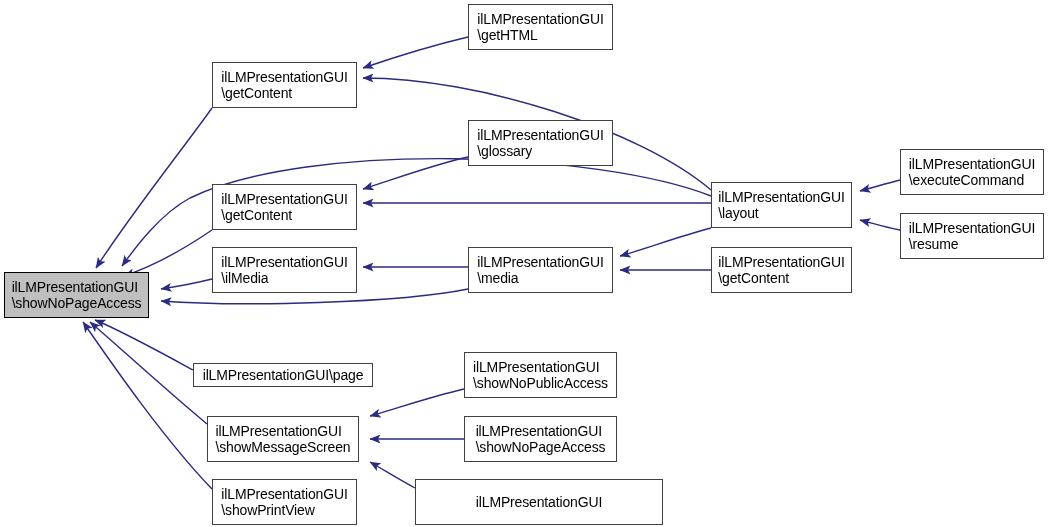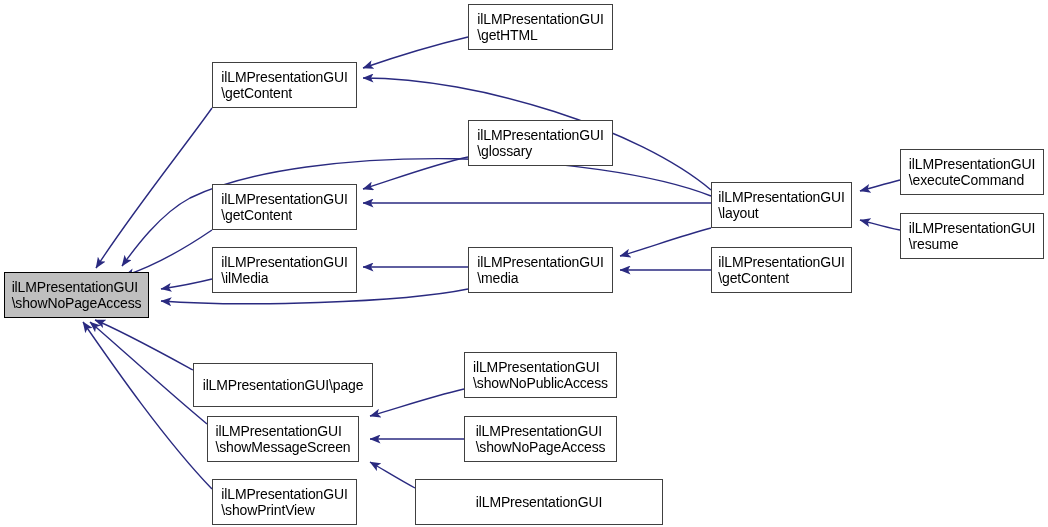--- a/index.html
+++ b/index.html
@@ -77,21 +77,21 @@
       <div class="node" style="left: 212px; top: 62px; width: 145px; height: 46px;"><div><span class="lbl">ilLMPresentationGUI</span><span class="lbl">\getContent</span></div></div>
       <div class="node" style="left: 468px; top: 4px; width: 145px; height: 46px;"><div><span class="lbl">ilLMPresentationGUI</span><span class="lbl">\getHTML</span></div></div>
       <div class="node" style="left: 468px; top: 120px; width: 145px; height: 46px;"><div><span class="lbl">ilLMPresentationGUI</span><span class="lbl">\glossary</span></div></div>
       <div class="node" style="left: 212px; top: 184px; width: 145px; height: 46px;"><div><span class="lbl">ilLMPresentationGUI</span><span class="lbl">\getContent</span></div></div>
       <div class="node" style="left: 212px; top: 247px; width: 145px; height: 46px;"><div><span class="lbl">ilLMPresentationGUI</span><span class="lbl">\ilMedia</span></div></div>
       <div class="node" style="left: 468px; top: 247px; width: 145px; height: 46px;"><div><span class="lbl">ilLMPresentationGUI</span><span class="lbl">\media</span></div></div>
       <div class="node" style="left: 711px; top: 182px; width: 141px; height: 46px;"><div><span class="lbl">ilLMPresentationGUI</span><span class="lbl">\layout</span></div></div>
       <div class="node" style="left: 900px; top: 149px; width: 144px; height: 46px;"><div><span class="lbl">ilLMPresentationGUI</span><span class="lbl">\executeCommand</span></div></div>
       <div class="node" style="left: 900px; top: 213px; width: 144px; height: 46px;"><div><span class="lbl">ilLMPresentationGUI</span><span class="lbl">\resume</span></div></div>
       <div class="node" style="left: 711px; top: 247px; width: 141px; height: 46px;"><div><span class="lbl">ilLMPresentationGUI</span><span class="lbl">\getContent</span></div></div>
-      <div class="node" style="left: 193px; top: 363px; width: 180px; height: 44px;"><div><span class="lbl">ilLMPresentationGUI\page</span></div></div>
+      <div class="node" style="left: 193px; top: 363px; width: 180px; height: 24px;"><div><span class="lbl">ilLMPresentationGUI\page</span></div></div>
       <div class="node" style="left: 464px; top: 352px; width: 153px; height: 46px;"><div><span class="lbl">ilLMPresentationGUI</span><span class="lbl">\showNoPublicAccess</span></div></div>
       <div class="node" style="left: 207px; top: 416px; width: 152px; height: 46px;"><div><span class="lbl">ilLMPresentationGUI</span><span class="lbl">\showMessageScreen</span></div></div>
       <div class="node" style="left: 464px; top: 416px; width: 153px; height: 46px;"><div><span class="lbl">ilLMPresentationGUI</span><span class="lbl">\showNoPageAccess</span></div></div>
       <div class="node" style="left: 212px; top: 479px; width: 145px; height: 46px;"><div><span class="lbl">ilLMPresentationGUI</span><span class="lbl">\showPrintView</span></div></div>
       <div class="node" style="left: 415px; top: 479px; width: 248px; height: 46px;"><div><span class="lbl">ilLMPresentationGUI</span></div></div>
     </div>
 
 </div>
 
 </body></html>

